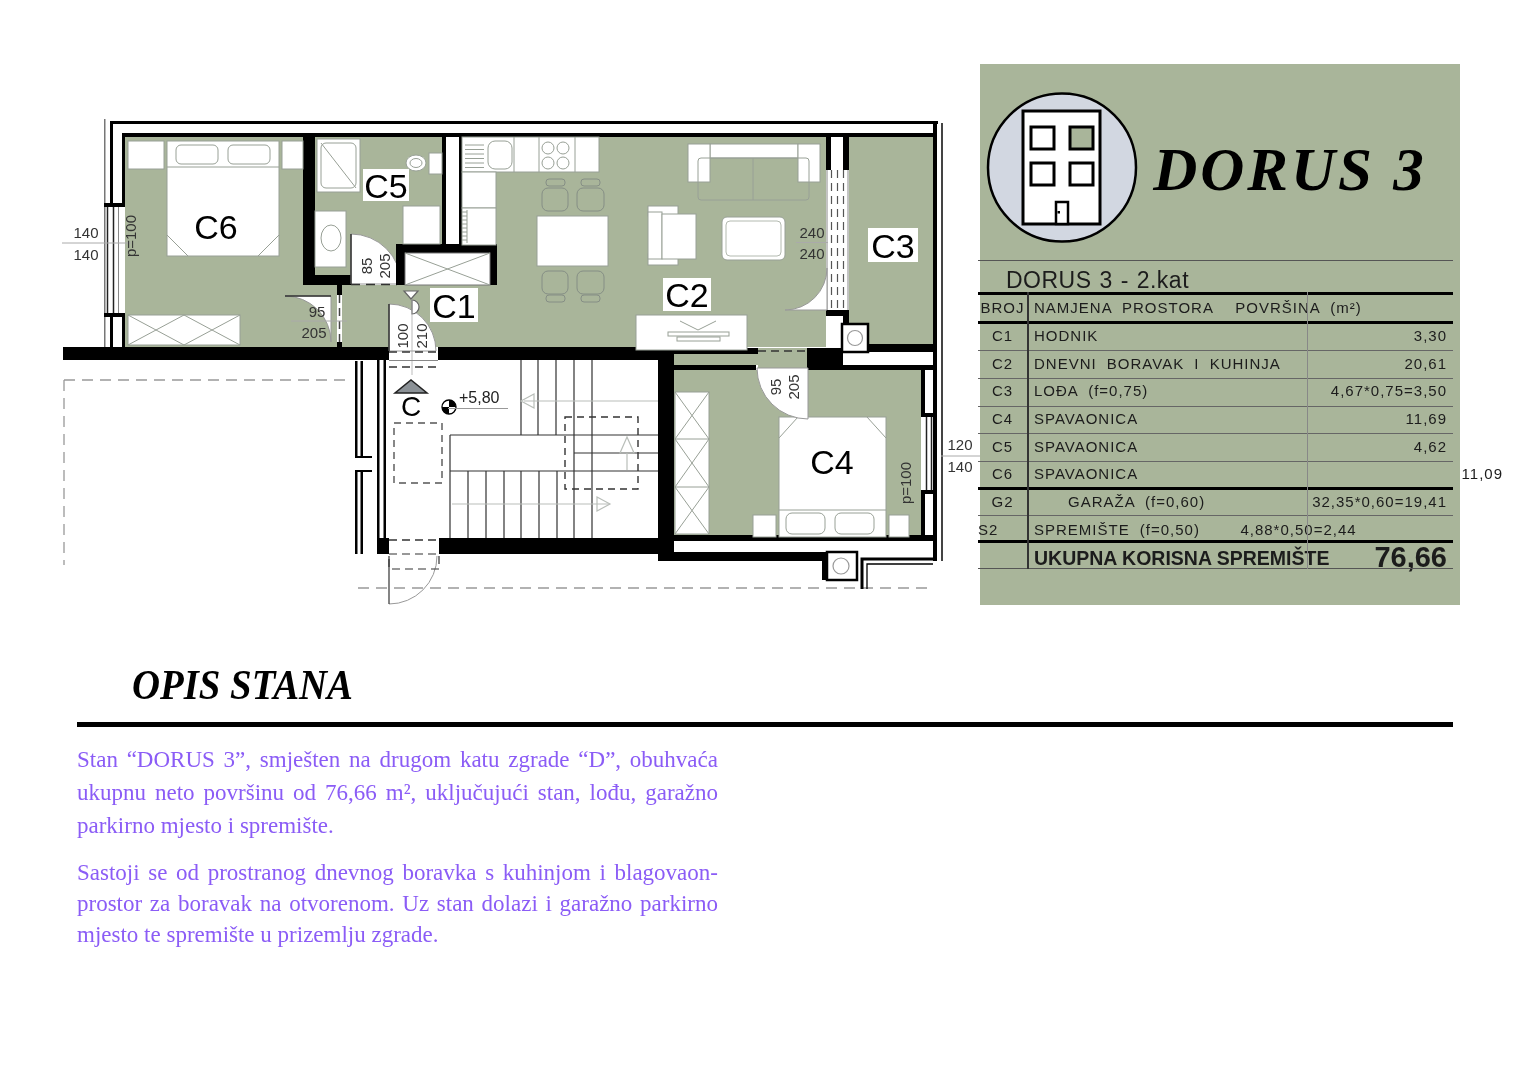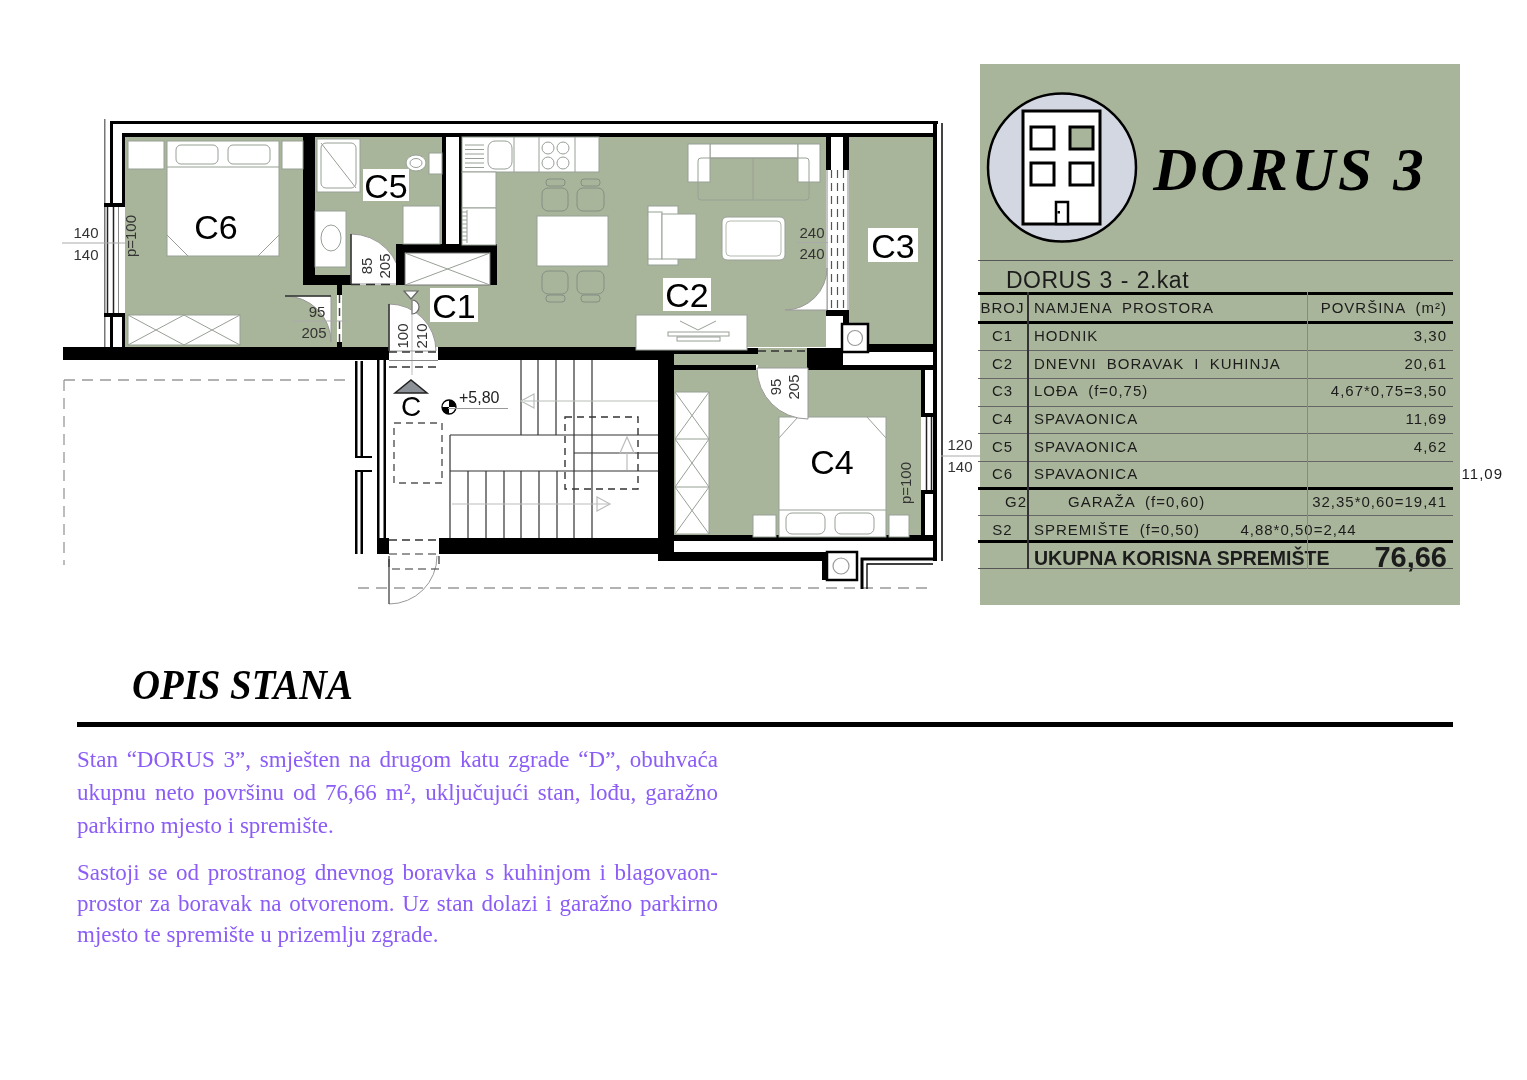--- a/index.html
+++ b/index.html
@@ -403,21 +403,21 @@
 .jl{text-align:justify;text-align-last:justify;}
 .par{position:absolute;font-family:"Liberation Serif",serif;font-size:23px;line-height:33px;color:#8b5cf6;}
 </style>
 
 <div class="tl" style="left:978px;top:260px;width:475px;height:1px;background:#555;"></div>
 <div class="tt" style="left:997px;top:267px;font-size:23px;letter-spacing:0.5px;word-spacing:1px;margin-left:9px;">DORUS 3 - 2.kat</div>
 <div class="tl" style="left:978px;top:292px;width:475px;height:2.5px;"></div>
 
 <div class="tt" style="left:978px;top:299px;width:49px;text-align:center;font-size:15px;">BROJ</div>
 <div class="tt" style="left:1034px;top:299px;font-size:15px;">NAMJENA PROSTORA</div>
-<div class="tt" style="left:1150px;top:299px;width:297px;text-align:right;font-size:15px;">POVRŠINA (m²)</div>
+<div class="tt" style="left:1150px;top:299px;width:297px;text-align:center;font-size:15px;">POVRŠINA (m²)</div>
 <div class="tl" style="left:978px;top:321px;width:475px;height:2.5px;"></div>
 
 <div class="tt" style="left:978px;top:327px;width:49px;text-align:center;font-size:15px;">C1</div>
 <div class="tt" style="left:1034px;top:327px;font-size:15px;">HODNIK</div>
 <div class="tt" style="left:1150px;top:327px;width:297px;text-align:right;font-size:15px;">3,30</div>
 <div class="tl" style="left:978px;top:350px;width:475px;height:1px;background:#666;"></div>
 
 <div class="tt" style="left:978px;top:355px;width:49px;text-align:center;font-size:15px;">C2</div>
 <div class="tt" style="left:1034px;top:355px;font-size:15px;">DNEVNI BORAVAK I KUHINJA</div>
 <div class="tt" style="left:1150px;top:355px;width:297px;text-align:right;font-size:15px;">20,61</div>
@@ -436,26 +436,26 @@
 <div class="tt" style="left:978px;top:438px;width:49px;text-align:center;font-size:15px;">C5</div>
 <div class="tt" style="left:1034px;top:438px;font-size:15px;">SPAVAONICA</div>
 <div class="tt" style="left:1150px;top:438px;width:297px;text-align:right;font-size:15px;">4,62</div>
 <div class="tl" style="left:978px;top:461px;width:475px;height:1px;background:#666;"></div>
 
 <div class="tt" style="left:978px;top:465px;width:49px;text-align:center;font-size:15px;">C6</div>
 <div class="tt" style="left:1034px;top:465px;font-size:15px;">SPAVAONICA</div>
 <div class="tt" style="left:1206px;top:465px;width:297px;text-align:right;font-size:15px;">11,09</div>
 <div class="tl" style="left:978px;top:487px;width:475px;height:2.5px;"></div>
 
-<div class="tt" style="left:978px;top:493px;width:49px;text-align:right;font-size:15px;">G2</div>
+<div class="tt" style="left:978px;top:493px;width:49px;text-align:center;font-size:15px;">G2</div>
 <div class="tt" style="left:1068px;top:493px;font-size:15px;">GARAŽA (f=0,60)</div>
 <div class="tt" style="left:1150px;top:493px;width:297px;text-align:right;font-size:15px;">32,35*0,60=19,41</div>
 <div class="tl" style="left:978px;top:515px;width:475px;height:1px;background:#666;"></div>
 
-<div class="tt" style="left:978px;top:521px;width:49px;text-align:center;font-size:15px;">S2</div>
+<div class="tt" style="left:978px;top:521px;width:49px;text-align:left;font-size:15px;">S2</div>
 <div class="tt" style="left:1034px;top:521px;font-size:15px;">SPREMIŠTE (f=0,50)</div>
 <div class="tt" style="left:1150px;top:521px;width:297px;text-align:center;font-size:15px;">4,88*0,50=2,44</div>
 <div class="tl" style="left:978px;top:540px;width:475px;height:2.5px;"></div>
 
 <div class="tt" style="left:1034px;top:547px;font-size:19.5px;font-weight:bold;letter-spacing:0;word-spacing:0;">UKUPNA KORISNA SPREMIŠTE</div>
 <div class="tt" style="left:1150px;top:541px;width:297px;text-align:right;font-size:29px;font-weight:bold;letter-spacing:0;">76,66</div>
 <div class="tl" style="left:978px;top:568px;width:475px;height:1px;background:#555;"></div>
 
 <div class="tl" style="left:1027px;top:292px;width:1.5px;height:277px;background:#333;"></div>
 <div class="tl" style="left:1307px;top:292px;width:1px;height:277px;background:#888;"></div>

